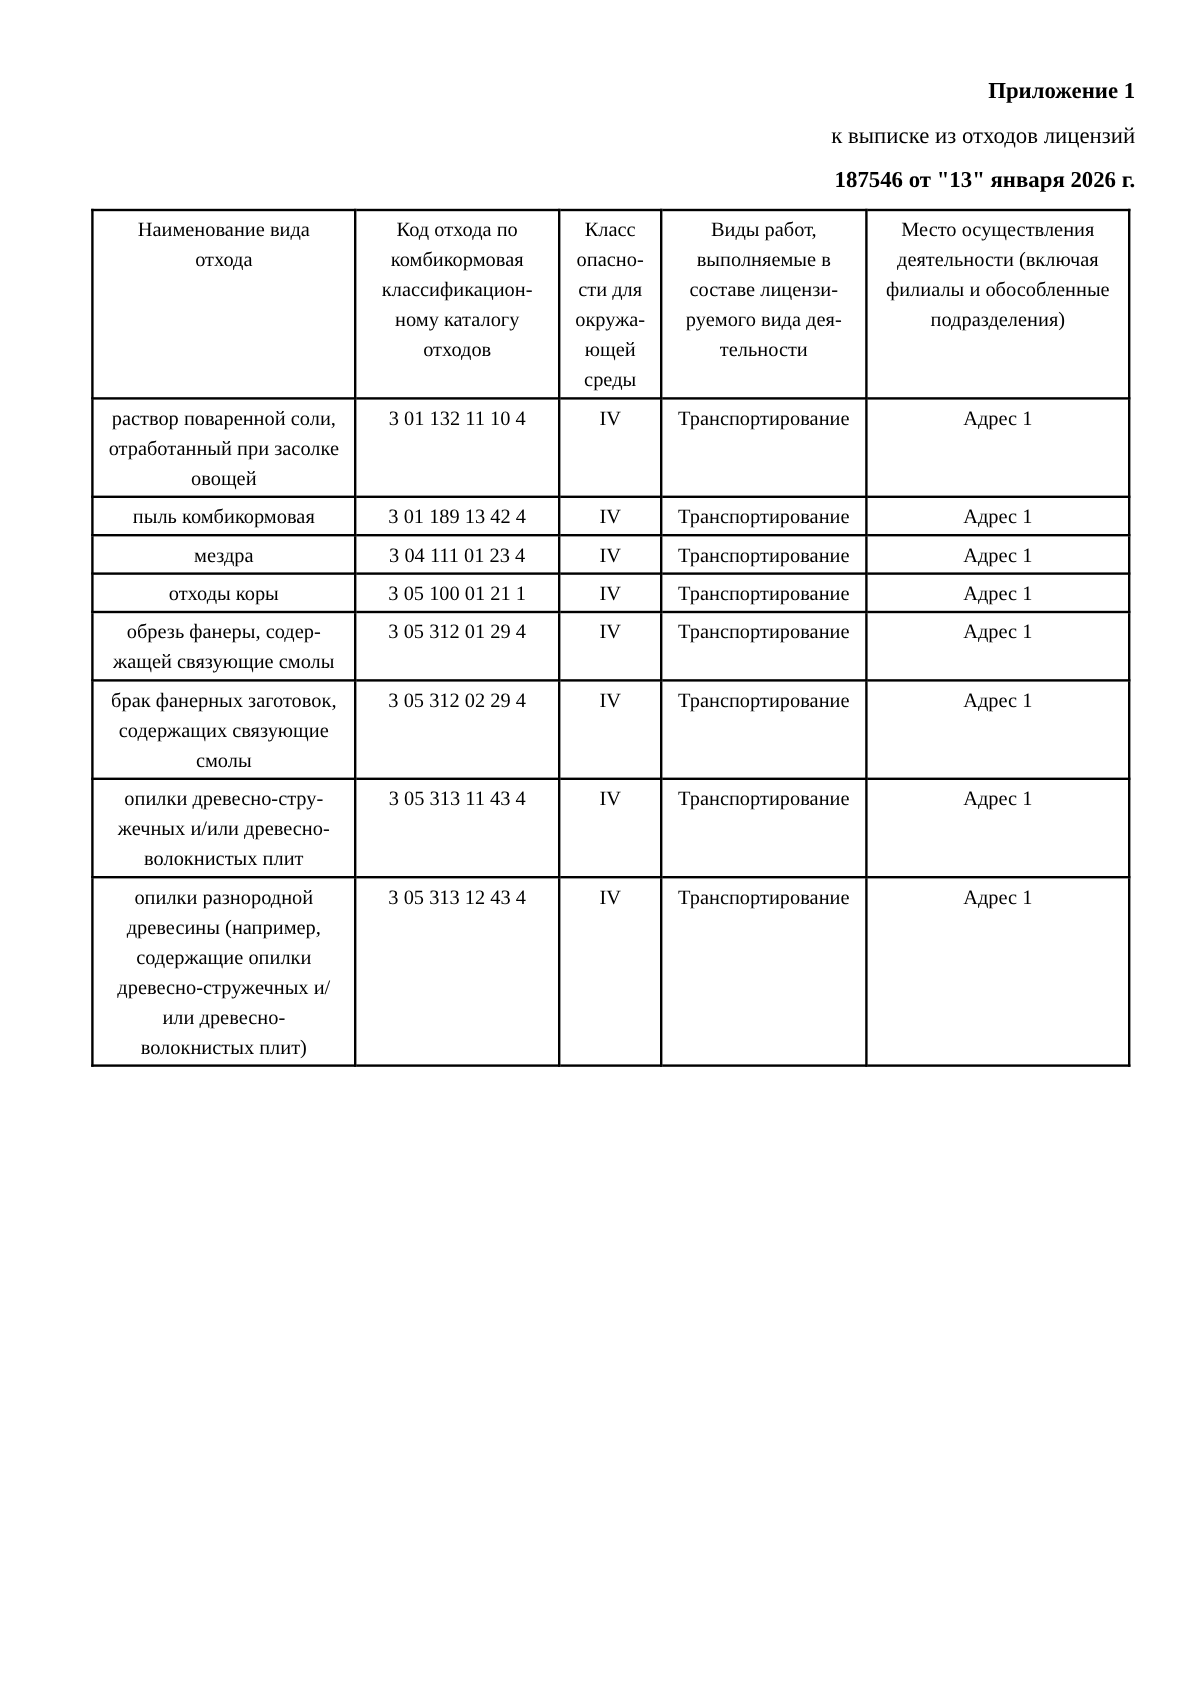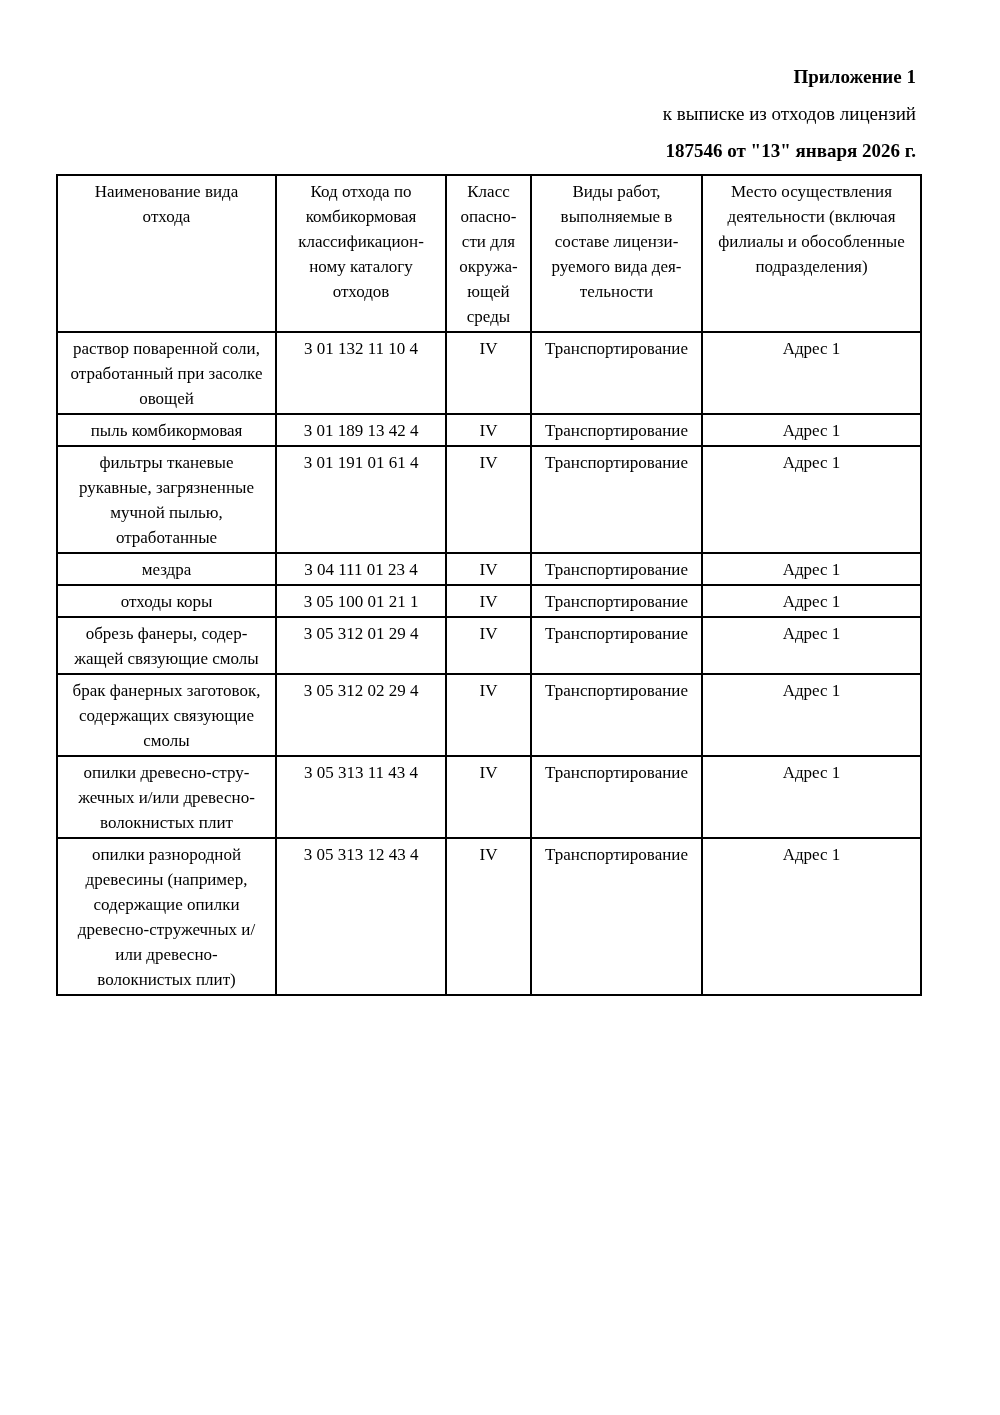--- a/index.html
+++ b/index.html
@@ -9,31 +9,31 @@
   }
   body {
     width: 1000px;
     min-height: 1415px;
     font-family: "Liberation Serif", "DejaVu Serif", serif;
     color: #000000;
     -webkit-font-smoothing: antialiased;
   }
   .doc-header {
     padding-top: 58px;
-    padding-right: 84px;
+    padding-right: 54px;
     text-align: right;
     font-size: 19px;
     line-height: 37px;
   }
   .hdr-bold { font-weight: bold; }
   table.license-table {
     border-collapse: collapse;
     table-layout: fixed;
     width: 864px;
-    margin-left: 56px;
+    margin-left: 76px;
     margin-top: 5px;
     border: 2px solid #4c1d95;
   }
   table.license-table th,
   table.license-table td {
     border: 2px solid #000;
     vertical-align: top;
     text-align: center;
     font-size: 17px;
     line-height: 25px;
@@ -89,27 +89,20 @@
         <td>Адрес 1</td>
       </tr>
       <tr>
         <td>пыль комбикормовая</td>
         <td>3 01 189 13 42 4</td>
         <td>IV</td>
         <td>Транспортирова­ние</td>
         <td>Адрес 1</td>
       </tr>
       <tr>
-        <td>фильтры тканевые рукавные, загрязнен­ные мучной пылью, отработанные</td>
-        <td>3 01 191 01 61 4</td>
-        <td>IV</td>
-        <td>Транспортирова­ние</td>
-        <td>Адрес 1</td>
-      </tr>
-      <tr>
         <td>мездра</td>
         <td>3 04 111 01 23 4</td>
         <td>IV</td>
         <td>Транспортирова­ние</td>
         <td>Адрес 1</td>
       </tr>
       <tr>
         <td>отходы коры</td>
         <td>3 05 100 01 21 1</td>
         <td>IV</td>

